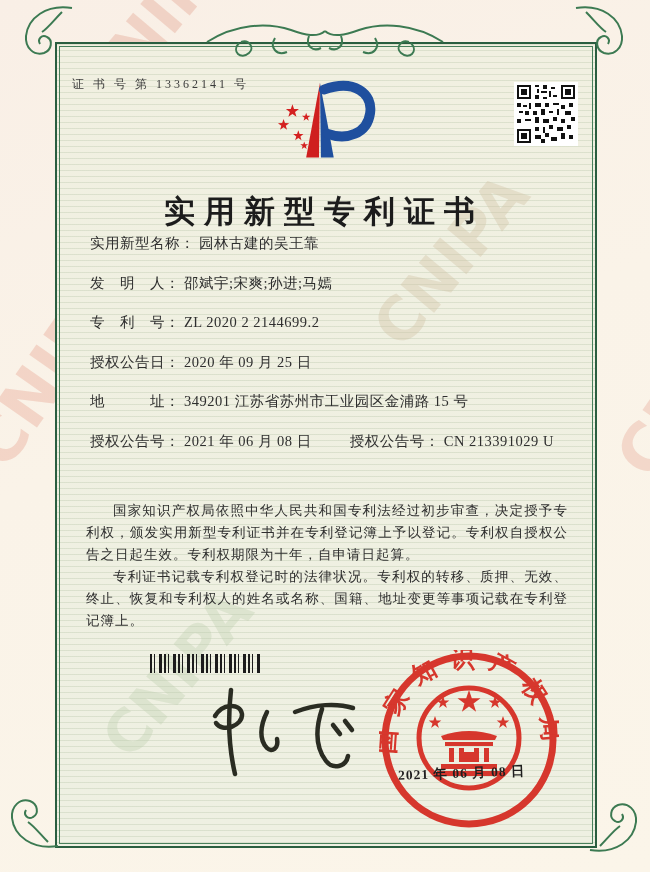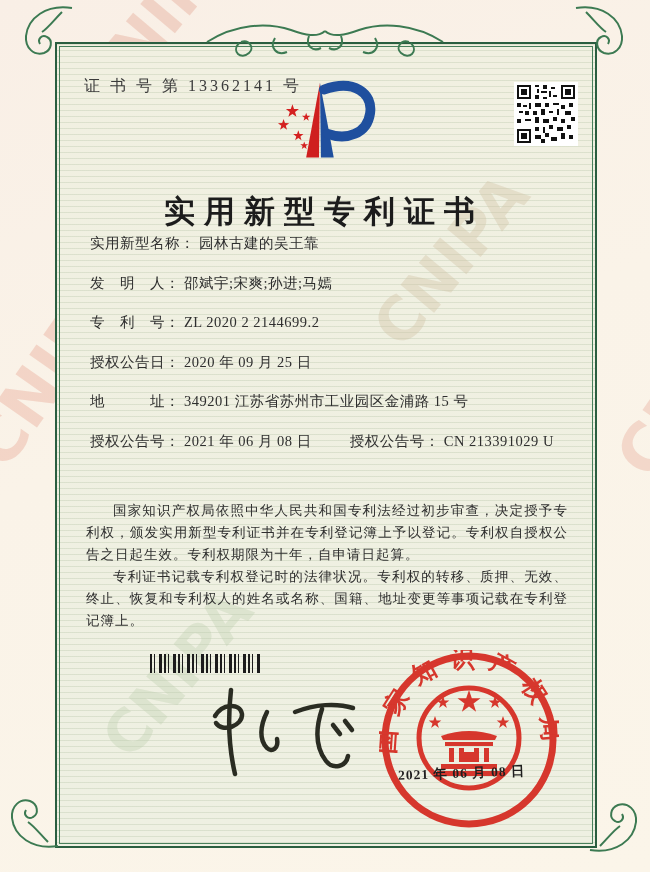--- a/index.html
+++ b/index.html
@@ -22,21 +22,21 @@
            linear-gradient(#f1f0e1,#eef0e2);}
   .frame-inner{position:absolute;inset:2px;border:1px solid #49805c;pointer-events:none;}
   
   .orn-top{position:absolute;left:205px;top:16px;}
   .corner{position:absolute;}
   .c-tl{left:18px;top:2px;}
   .c-tr{left:572px;top:2px;transform:scaleX(-1);}
   .c-bl{left:4px;top:796px;transform:scaleY(-1);}
   .c-br{left:586px;top:800px;transform:scale(-1,-1);}
   
-  .certno{position:absolute;left:84px;top:76px;font-size:16px;color:#3b3b3b;letter-spacing:3px;}
+  .certno{position:absolute;left:72px;top:76px;font-size:12px;color:#3b3b3b;letter-spacing:3px;}
   .logo{position:absolute;left:258px;top:78px;}
   .qr{position:absolute;left:514px;top:82px;width:58px;height:58px;background:#fff;padding:3px;}
   .title{position:absolute;left:55px;top:168px;width:538px;text-align:center;
          font-size:31px;font-weight:bold;color:#1c1c1c;letter-spacing:9px;margin-top:23px;}
   
   .fields{position:absolute;left:90px;top:234px;width:470px;font-size:14.5px;color:#2e2e2e;}
   .row{height:20px;margin-bottom:19.5px;letter-spacing:.5px;white-space:nowrap;}
   .row .label{color:#2e2e2e;}
   .row .value{margin-left:4px;}
   .pair2{margin-left:34px;}

